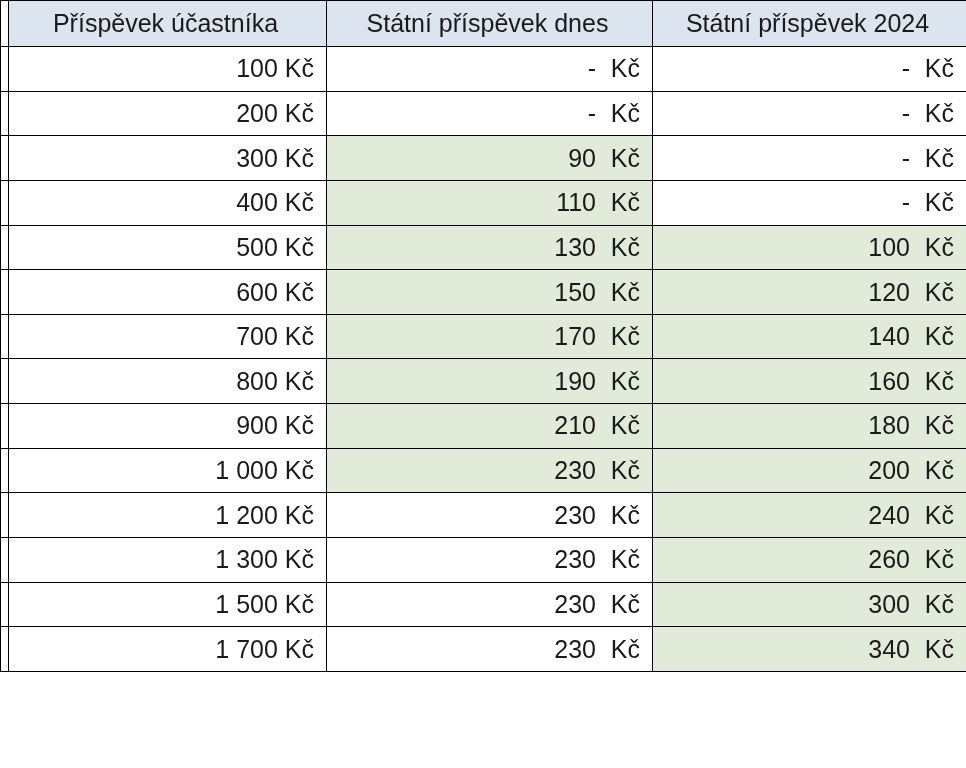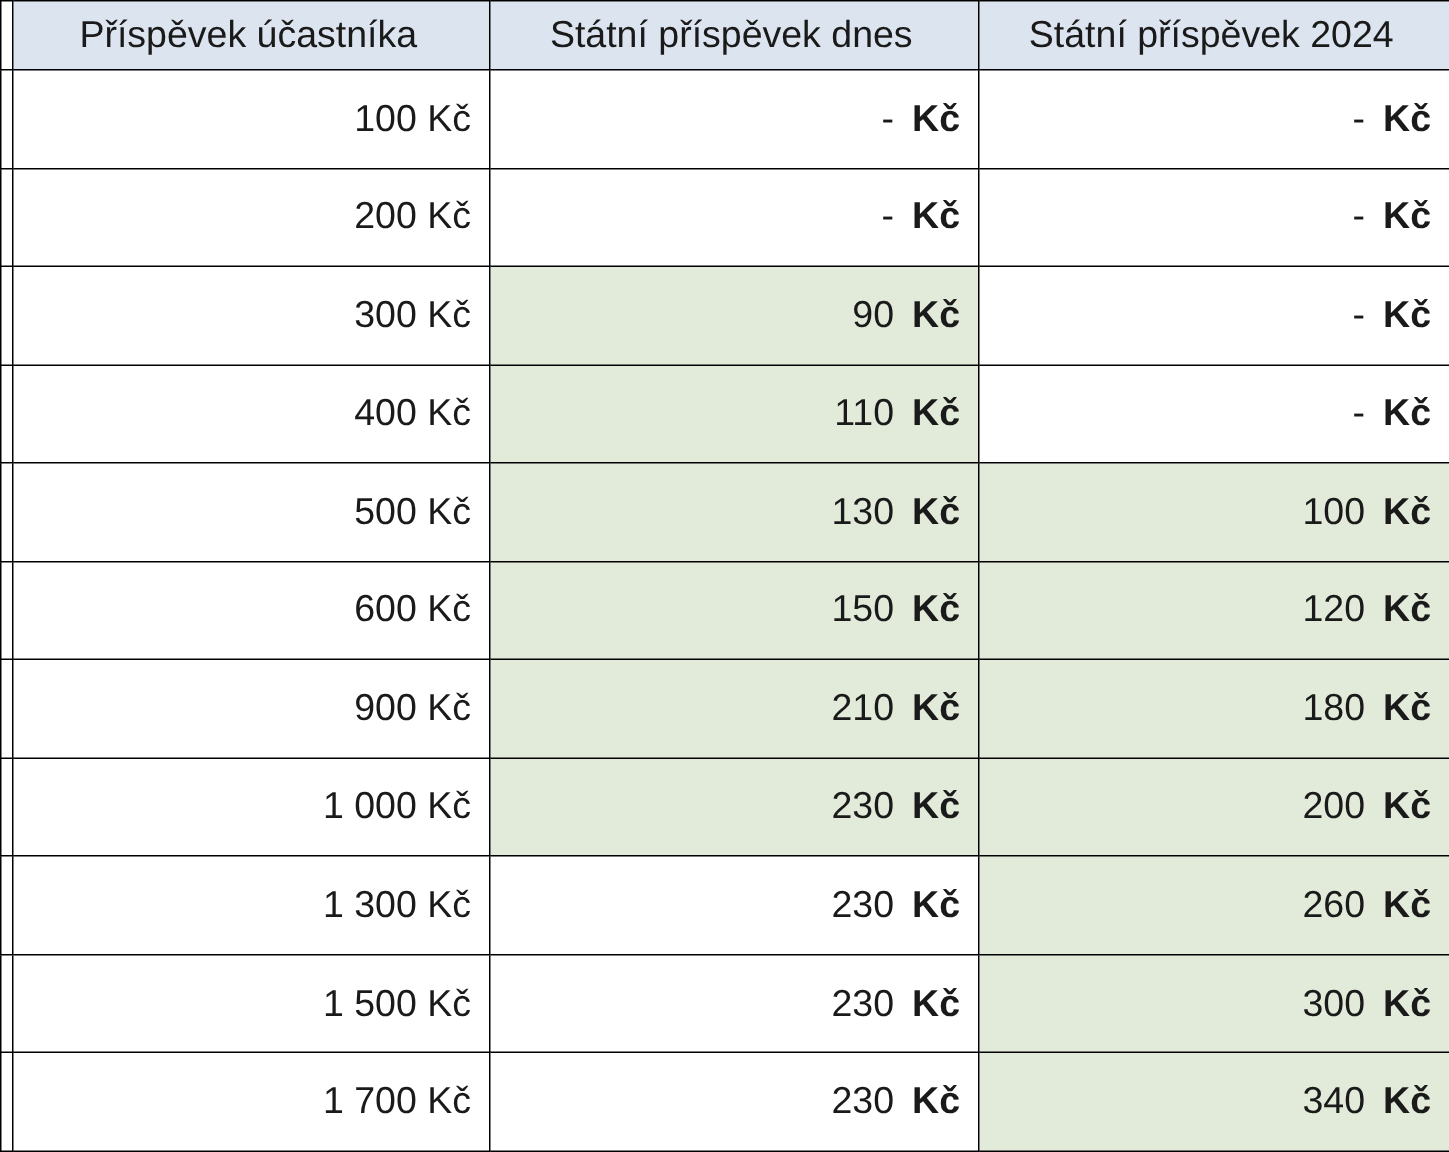--- a/index.html
+++ b/index.html
@@ -17,21 +17,21 @@
   .sheet {
     position: relative;
     width: 966px;
     height: 768px;
     box-sizing: border-box;
   }
   table.grid {
     border-collapse: collapse;
     table-layout: fixed;
     width: 966px;
-    height: 768px;
+    height: 672px;
   }
   table.grid col.c-left   { width: 8px; }
   table.grid col.c-part   { width: 318px; }
   table.grid col.c-today  { width: 326px; }
   table.grid col.c-2024   { width: 314px; }
 
   table.grid th, table.grid td {
     border: 1px solid #000000;
     padding: 0 12px 0 8px;
     font-size: 25px;
@@ -69,21 +69,20 @@
     align-items: center;
   }
   .val {
     display: inline-block;
     text-align: right;
   }
   .cur {
     display: inline-block;
     width: 44px;
     text-align: right;
-    font-weight: bold;
   }
 </style>
 </head>
 <body>
 
 <div class="sheet">
   <table class="grid">
     <colgroup>
       <col class="c-left">
       <col class="c-part">
@@ -190,20 +189,52 @@
           </td>
           <td class="hl">
             <span class="cellwrap">
               <span class="val">120</span>
               <span class="cur">Kč</span>
             </span>
           </td>
         </tr>
         <tr>
           <td class="edge"></td>
+          <td>700 Kč</td>
+          <td class="hl">
+            <span class="cellwrap">
+              <span class="val">170</span>
+              <span class="cur">Kč</span>
+            </span>
+          </td>
+          <td class="hl">
+            <span class="cellwrap">
+              <span class="val">140</span>
+              <span class="cur">Kč</span>
+            </span>
+          </td>
+        </tr>
+        <tr>
+          <td class="edge"></td>
+          <td>800 Kč</td>
+          <td class="hl">
+            <span class="cellwrap">
+              <span class="val">190</span>
+              <span class="cur">Kč</span>
+            </span>
+          </td>
+          <td class="hl">
+            <span class="cellwrap">
+              <span class="val">160</span>
+              <span class="cur">Kč</span>
+            </span>
+          </td>
+        </tr>
+        <tr>
+          <td class="edge"></td>
           <td>900 Kč</td>
           <td class="hl">
             <span class="cellwrap">
               <span class="val">210</span>
               <span class="cur">Kč</span>
             </span>
           </td>
           <td class="hl">
             <span class="cellwrap">
               <span class="val">180</span>
@@ -216,20 +247,36 @@
           <td>1 000 Kč</td>
           <td class="hl">
             <span class="cellwrap">
               <span class="val">230</span>
               <span class="cur">Kč</span>
             </span>
           </td>
           <td class="hl">
             <span class="cellwrap">
               <span class="val">200</span>
+              <span class="cur">Kč</span>
+            </span>
+          </td>
+        </tr>
+        <tr>
+          <td class="edge"></td>
+          <td>1 200 Kč</td>
+          <td>
+            <span class="cellwrap">
+              <span class="val">230</span>
+              <span class="cur">Kč</span>
+            </span>
+          </td>
+          <td class="hl">
+            <span class="cellwrap">
+              <span class="val">240</span>
               <span class="cur">Kč</span>
             </span>
           </td>
         </tr>
         <tr>
           <td class="edge"></td>
           <td>1 300 Kč</td>
           <td>
             <span class="cellwrap">
               <span class="val">230</span>

